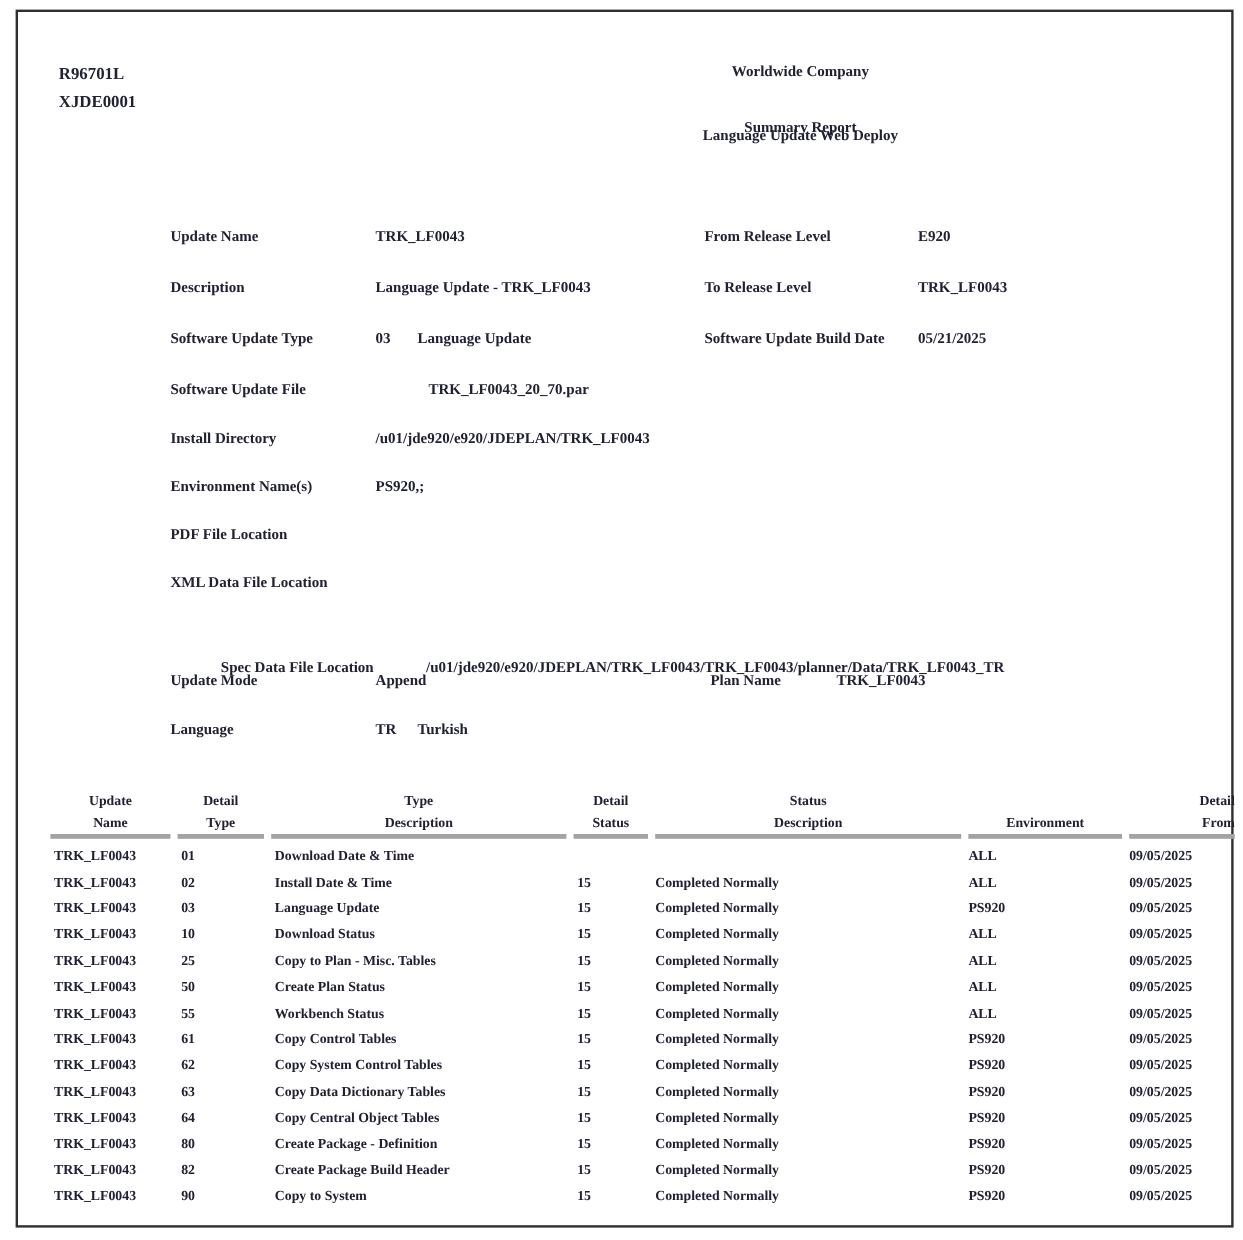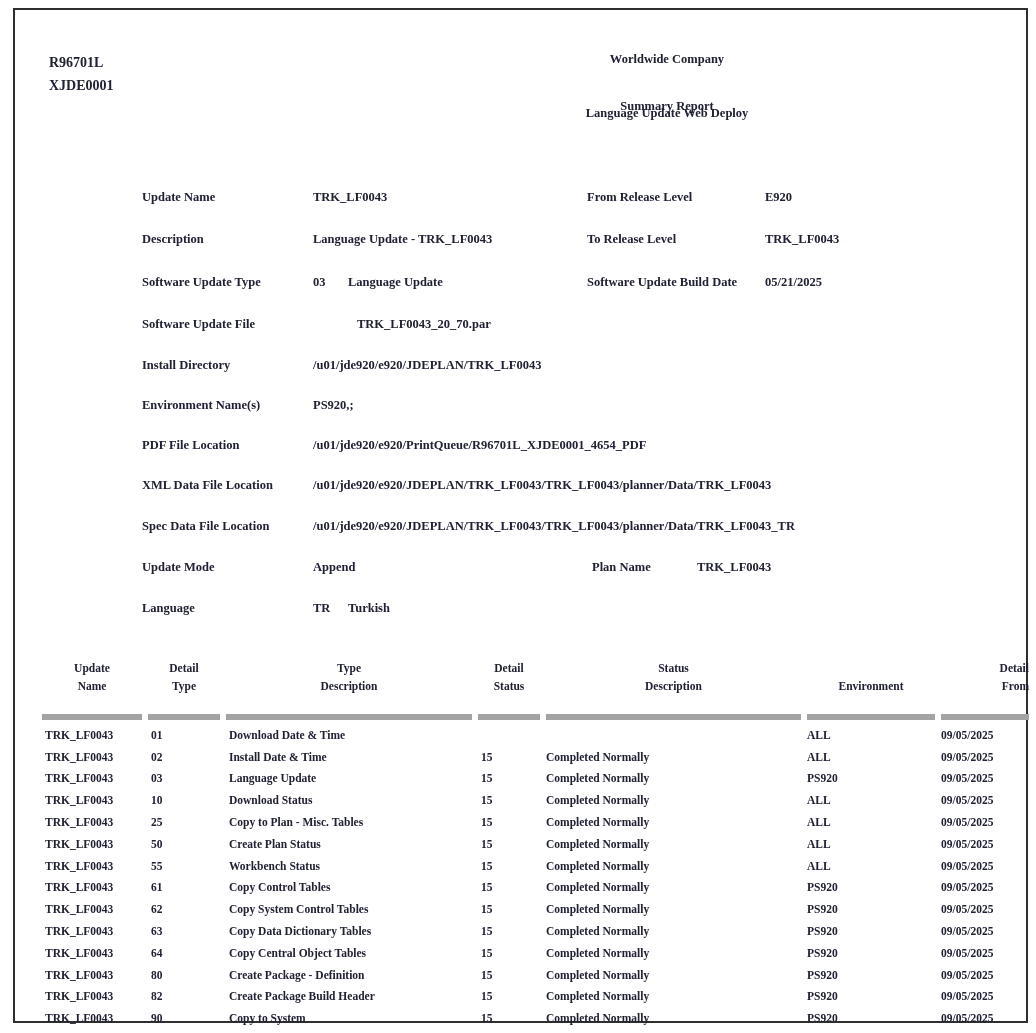--- a/index.html
+++ b/index.html
@@ -36,23 +36,23 @@
     left: 36px; top: 660px;
     border-collapse: separate;
     border-spacing: 6px 0;
     table-layout: fixed;
     font-size: 11.5px;
   }
   table.detail th {
     font-weight: bold;
     vertical-align: bottom;
     text-align: center;
-    padding: 0 0 19px 0;
+    padding: 0 0 0 0;
     line-height: 17.5px;
-    border-bottom: 6px solid #a3a3a3;
+    border-bottom: 4px solid #a3a3a3;
   }
   table.detail th.col-right { text-align: right; }
   table.detail td {
     height: 21.8px;
     padding: 0;
     vertical-align: middle;
     white-space: nowrap;
     overflow: hidden;
   }
   table.detail td.pad { padding-left: 3px; }
@@ -97,27 +97,25 @@
     <div class="kv-row" style="top: 358px;">
       <span class="kv-label" style="left: 142px;">Install Directory</span>
       <span class="kv-value" style="left: 313px;">/u01/jde920/e920/JDEPLAN/TRK_LF0043</span>
     </div>
     <div class="kv-row" style="top: 398px;">
       <span class="kv-label" style="left: 142px;">Environment Name(s)</span>
       <span class="kv-value" style="left: 313px;">PS920,;</span>
     </div>
     <div class="kv-row" style="top: 438px;">
       <span class="kv-label" style="left: 142px;">PDF File Location</span>
-      <span class="kv-value" style="left: 313px;">/u01/jde920/e920/PrintQueue/R96701L_XJDE0001_4654_PDF</span>
     </div>
     <div class="kv-row" style="top: 478px;">
       <span class="kv-label" style="left: 142px;">XML Data File Location</span>
-      <span class="kv-value" style="left: 313px;">/u01/jde920/e920/JDEPLAN/TRK_LF0043/TRK_LF0043/planner/Data/TRK_LF0043</span>
-    </div>
-    <div class="kv-row" style="top: 519px;">
+    </div>
+    <div class="kv-row" style="top: 549px; margin-left: 42px;">
       <span class="kv-label" style="left: 142px;">Spec Data File Location</span>
       <span class="kv-value" style="left: 313px;">/u01/jde920/e920/JDEPLAN/TRK_LF0043/TRK_LF0043/planner/Data/TRK_LF0043_TR</span>
     </div>
     <div class="kv-row" style="top: 560px;">
       <span class="kv-label" style="left: 142px;">Update Mode</span>
       <span class="kv-value" style="left: 313px;">Append</span>
       <span class="kv-rlabel" style="left: 592px;">Plan Name</span>
       <span class="kv-rvalue" style="left: 697px;">TRK_LF0043</span>
     </div>
     <div class="kv-row" style="top: 601px;">

